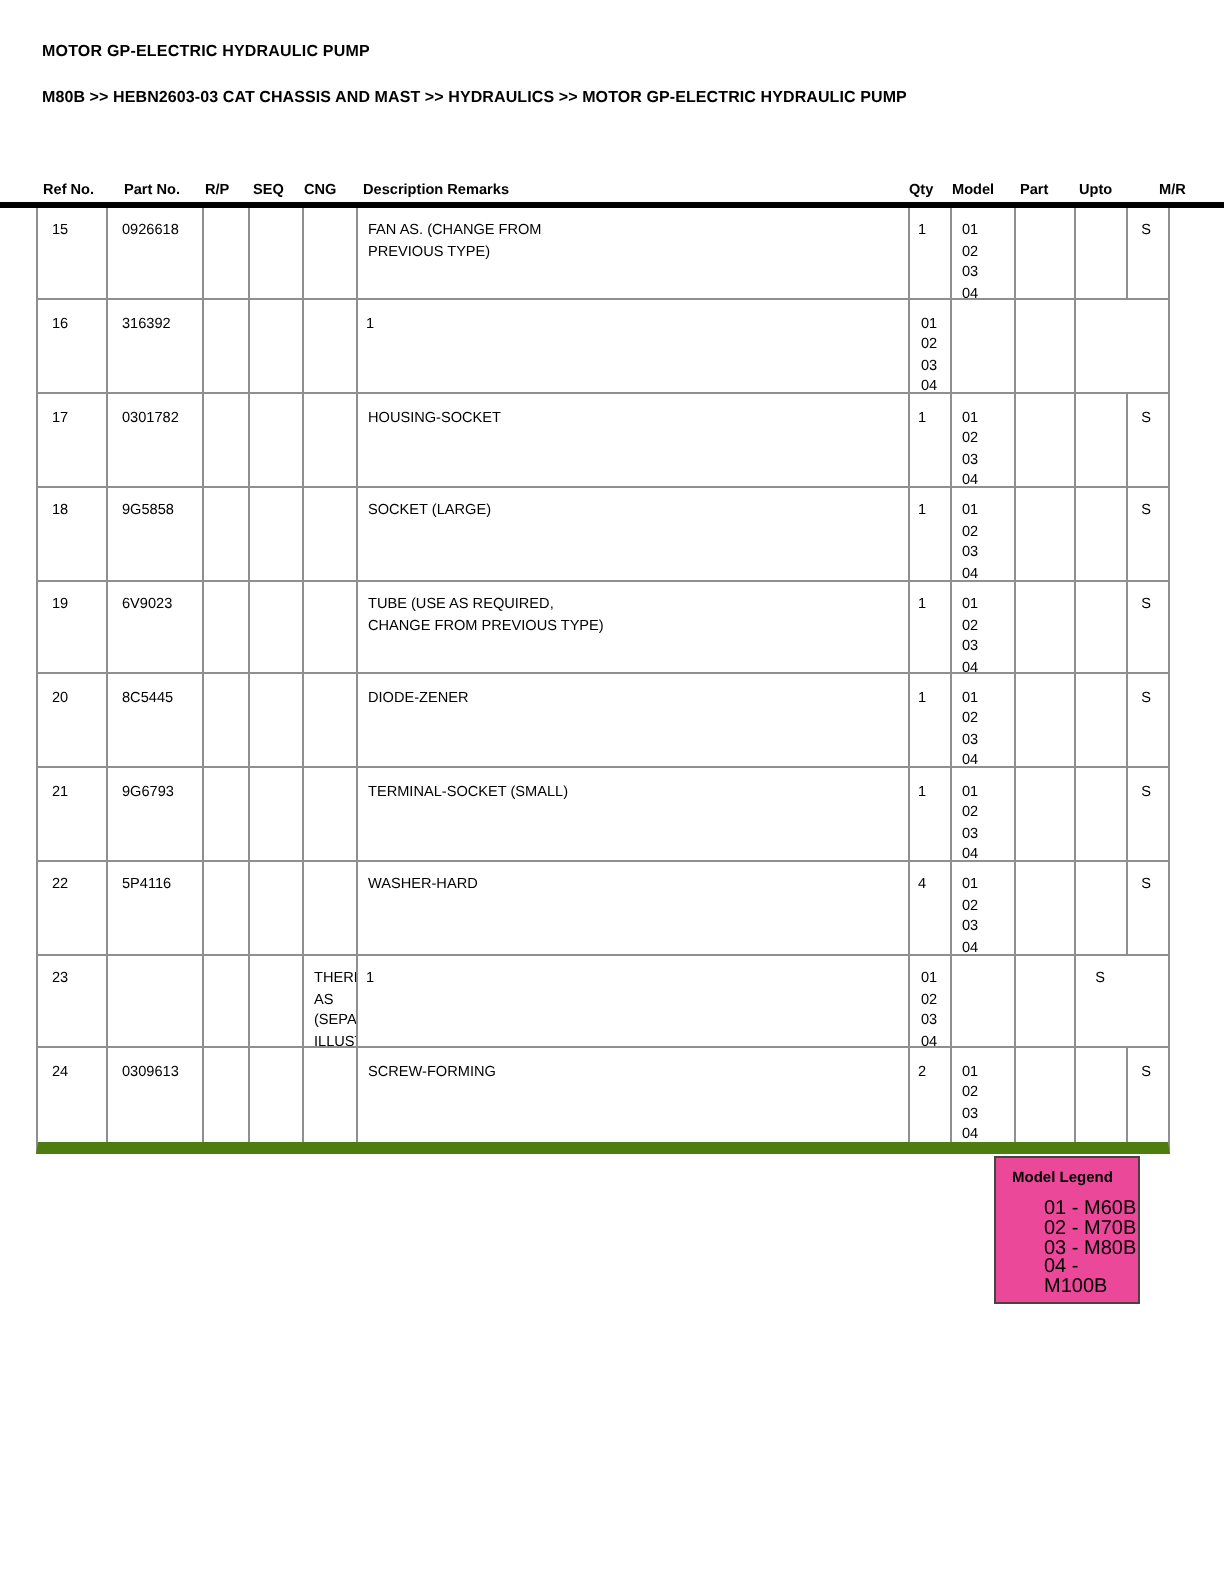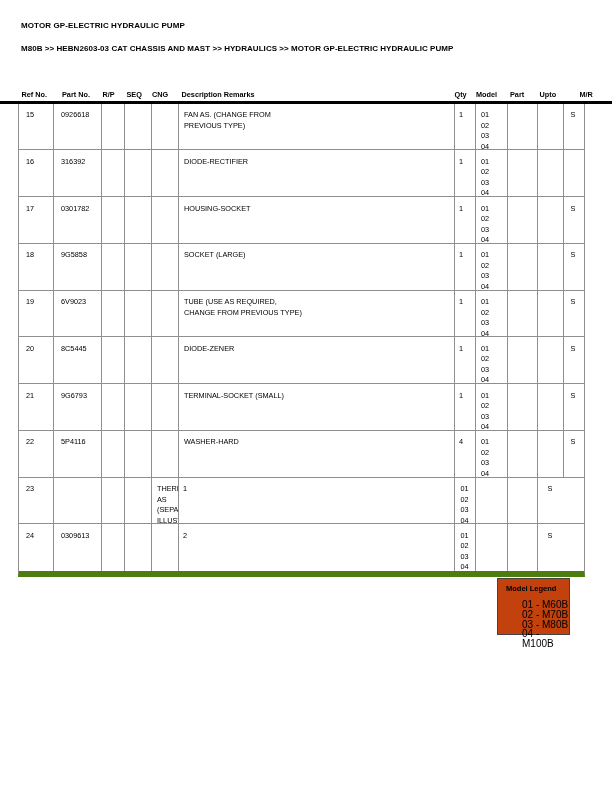--- a/index.html
+++ b/index.html
@@ -64,24 +64,24 @@
     white-space:pre-line;
     overflow:hidden;
   }
   .t-cell:last-child{border-right:none;}
   .cell-desc{padding-left:5px;}
   .cell-qty{padding-left:4px;}
   .cell-model{padding-left:5.5px;}
   .cell-mr{padding-left:0;text-align:center;}
   .model-legend{
     position:absolute;left:497px;top:577.5px;
-    width:73px;height:57px;
+    width:73px;height:74px;
     border:1.5px solid #444;
     box-sizing:border-box;
-    background:#c2410c;
+    background:#ec4899;
   }
   .legend-title{
     position:absolute;left:8px;top:5.5px;
     font-size:7.5px;font-weight:bold;white-space:nowrap;
   }
   .legend-items{
     position:absolute;left:24px;top:21.5px;
     font-size:10px;line-height:9.8px;
     white-space:pre-line;
   }
@@ -127,21 +127,20 @@
       <div class="t-cell cell-upto"></div>
       <div class="t-cell cell-mr">S</div>
     </div>
 
     <div class="t-row">
       <div class="t-cell cell-ref">16</div>
       <div class="t-cell cell-part">316392</div>
       <div class="t-cell cell-rp"></div>
       <div class="t-cell cell-seq"></div>
       <div class="t-cell cell-cng"></div>
-      <div class="t-cell cell-desc">DIODE-RECTIFIER</div>
       <div class="t-cell cell-qty">1</div>
       <div class="t-cell cell-model">01
 02
 03
 04</div>
       <div class="t-cell cell-from"></div>
       <div class="t-cell cell-upto"></div>
       <div class="t-cell cell-mr"></div>
     </div>
 
@@ -264,20 +263,21 @@
       <div class="t-cell cell-upto"></div>
       <div class="t-cell cell-mr">S</div>
     </div>
 
     <div class="t-row">
       <div class="t-cell cell-ref">24</div>
       <div class="t-cell cell-part">0309613</div>
       <div class="t-cell cell-rp"></div>
       <div class="t-cell cell-seq"></div>
       <div class="t-cell cell-cng"></div>
+      <div class="t-cell cell-desc">SCREW-FORMING</div>
       <div class="t-cell cell-qty">2</div>
       <div class="t-cell cell-model">01
 02
 03
 04</div>
       <div class="t-cell cell-from"></div>
       <div class="t-cell cell-upto"></div>
       <div class="t-cell cell-mr">S</div>
     </div>
   </div>

